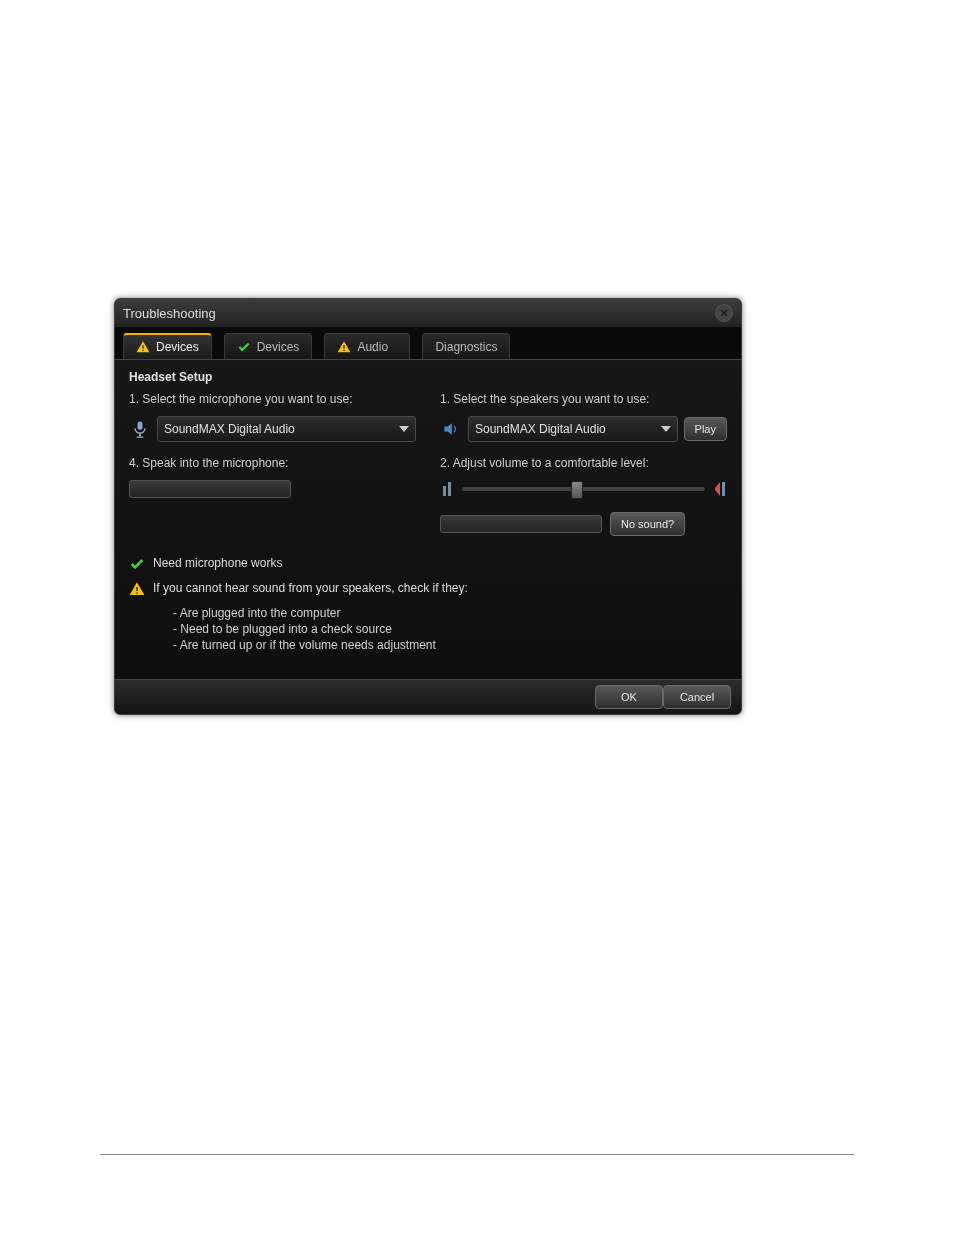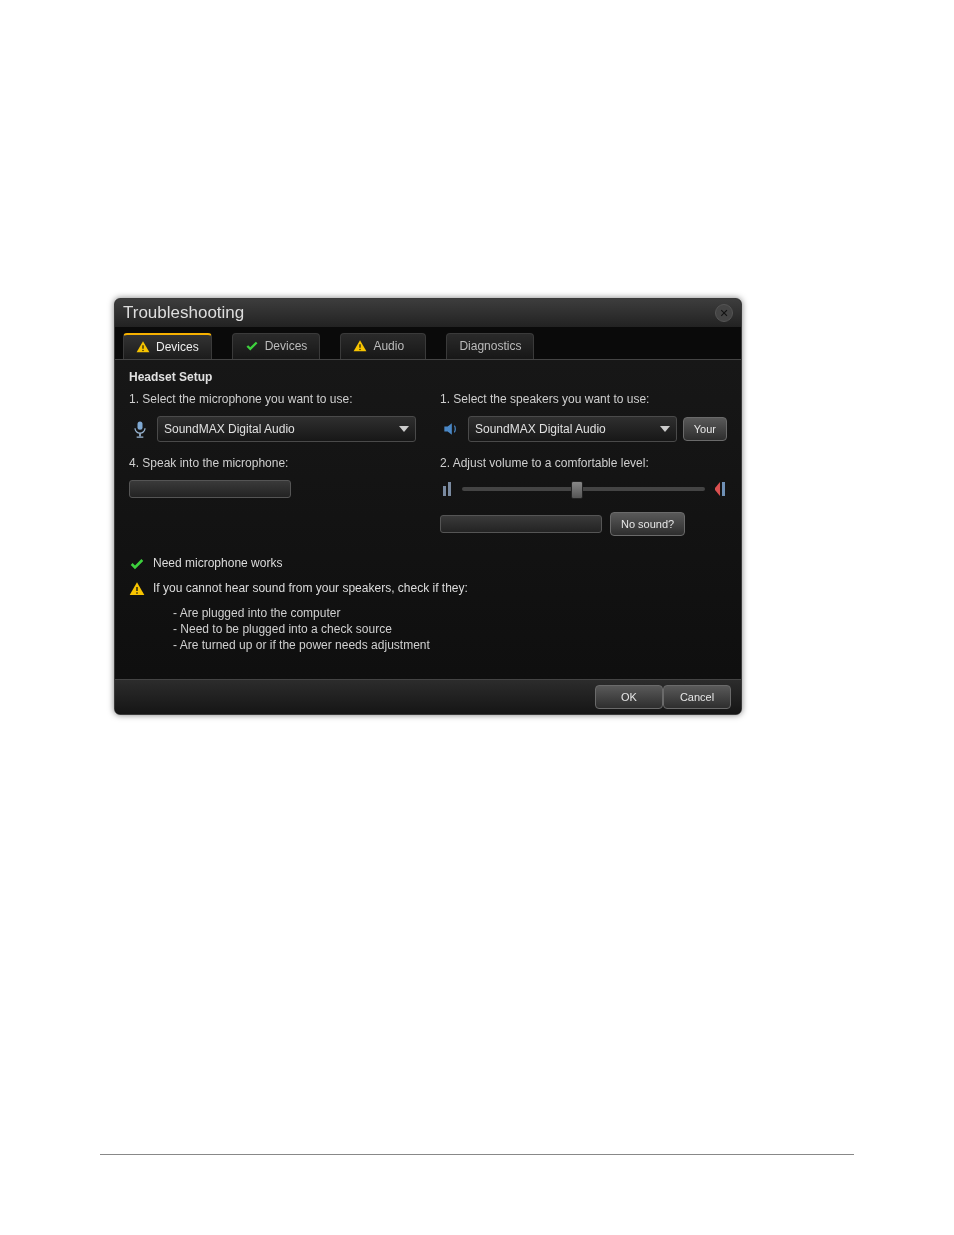--- a/index.html
+++ b/index.html
@@ -31,21 +31,21 @@
   .titlebar {
     height: 28px;
     background: linear-gradient(#3d3d3d, #222222);
     display: flex;
     align-items: center;
     justify-content: space-between;
     padding: 0 8px;
   }
   .titlebar-title {
     color: #dddddd;
-    font-size: 17px;
+    font-size: 13px;
   }
   .close-btn {
     width: 16px;
     height: 16px;
     background: #444;
     border-radius: 50%;
     display: flex;
     align-items: center;
     justify-content: center;
     color: #111;
@@ -59,22 +59,23 @@
     border-bottom: 1px solid #444;
     padding-left: 8px;
     padding-top: 6px;
   }
   .tab {
     background: linear-gradient(#2a2a2a, #171717);
     border: 1px solid #3a3a3a;
     border-bottom: none;
     border-radius: 4px 4px 0 0;
     padding: 5px 12px;
-    margin-right: 20px;
-    display: flex;
+    margin-right: 12px;
+    display: flex;
+    align-items: center;
     gap: 6px;
     color: #bbbbbb;
     font-size: 12px;
     cursor: pointer;
     min-width: 60px;
   }
   .tab.active {
     border-top: 2px solid #f7b100;
     background: linear-gradient(#333333, #1c1c1c);
     color: #eeeeee;
@@ -319,21 +320,21 @@
               <svg width="20" height="20" viewBox="0 0 24 24">
                 <path fill="#4a87c5" d="M4 9v6h4l5 4V5L8 9H4z"></path>
                 <path fill="none" stroke="#4a87c5" stroke-width="1.5" d="M16 8c1.5 1.5 1.5 6.5 0 8"></path>
               </svg>
             </span>
             <div class="select">
               <span class="select-text">SoundMAX Digital Audio</span>
               <span class="dropdown-arrow"></span>
             </div>
             <div class="button-small">
-              <span>Your</span>
+              <span>Play</span>
             </div>
           </div>
           <div class="step">2. Adjust volume to a comfortable level:</div>
 
           <div class="slider-wrap">
             <span class="slider-icon">
               <svg width="14" height="18" viewBox="0 0 14 18">
                 <rect x="3" y="6" width="3" height="10" fill="#7a8aa0"></rect>
                 <rect x="8" y="2" width="3" height="14" fill="#7a8aa0"></rect>
               </svg>
@@ -374,21 +375,21 @@
                 <path fill="#f7c400" d="M12 2 1 21h22L12 2z"></path>
                 <rect x="11" y="9" width="2" height="6" fill="#111"></rect>
                 <rect x="11" y="17" width="2" height="2" fill="#111"></rect>
               </svg>
           </span>
           <span>If you cannot hear sound from your speakers, check if they:</span>
         </div>
         <div class="bullets">
           <div>- Are plugged into the computer</div>
           <div>- Need to be plugged into a check source</div>
-          <div>- Are turned up or if the power needs adjustment</div>
+          <div>- Are turned up or if the volume needs adjustment</div>
         </div>
       </div>
     </div>
 
     <div class="footer">
       <div class="button-small">
         <span>OK</span>
       </div>
       <div class="button-small">
         <span>Cancel</span>

